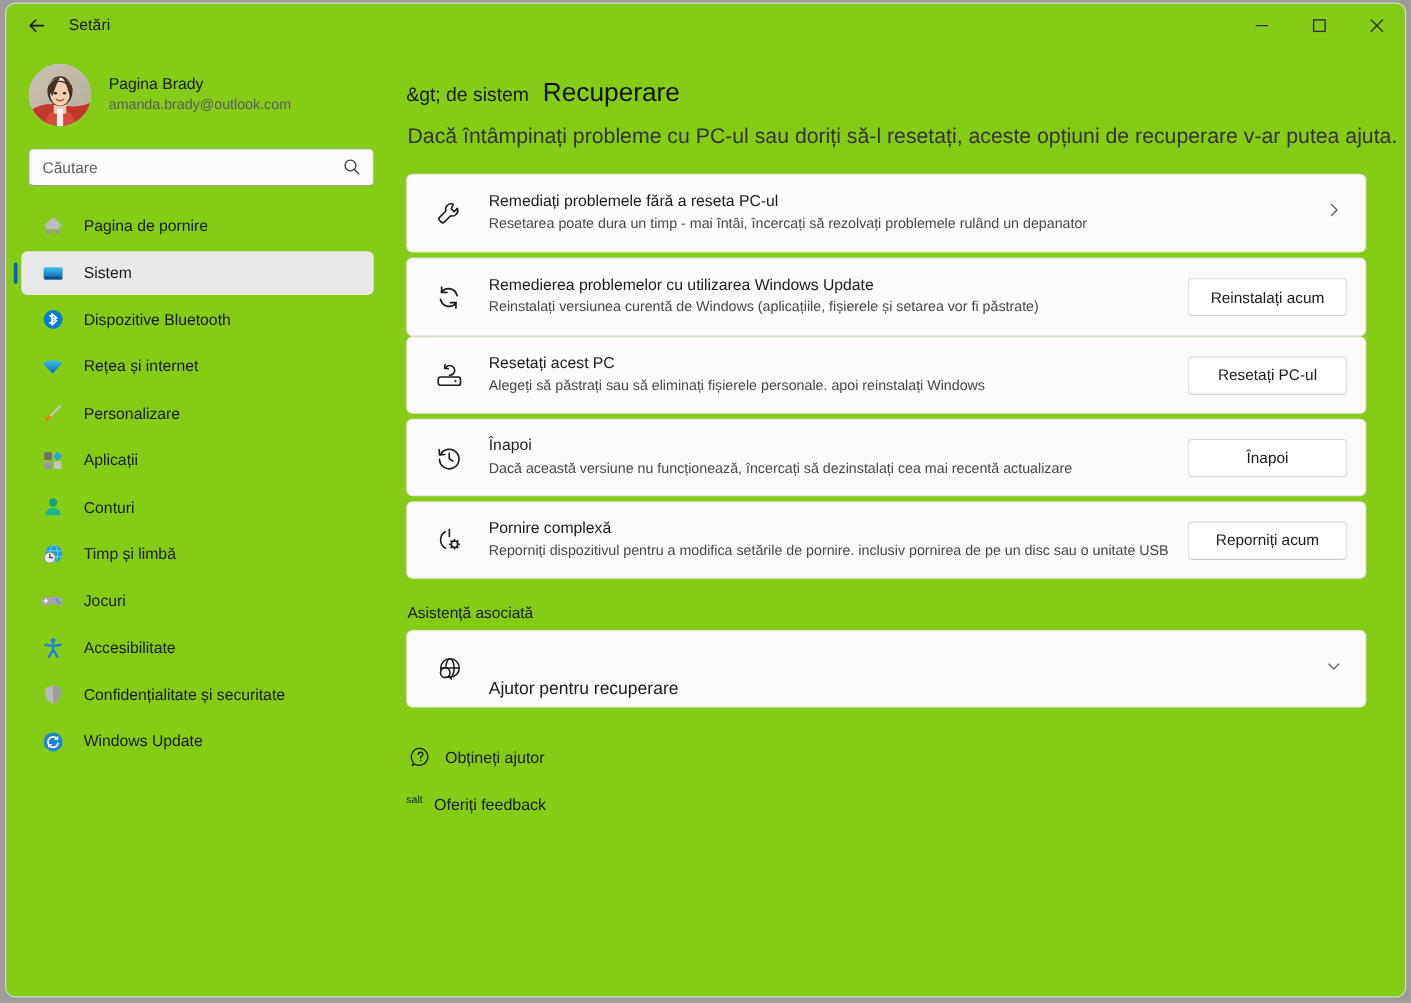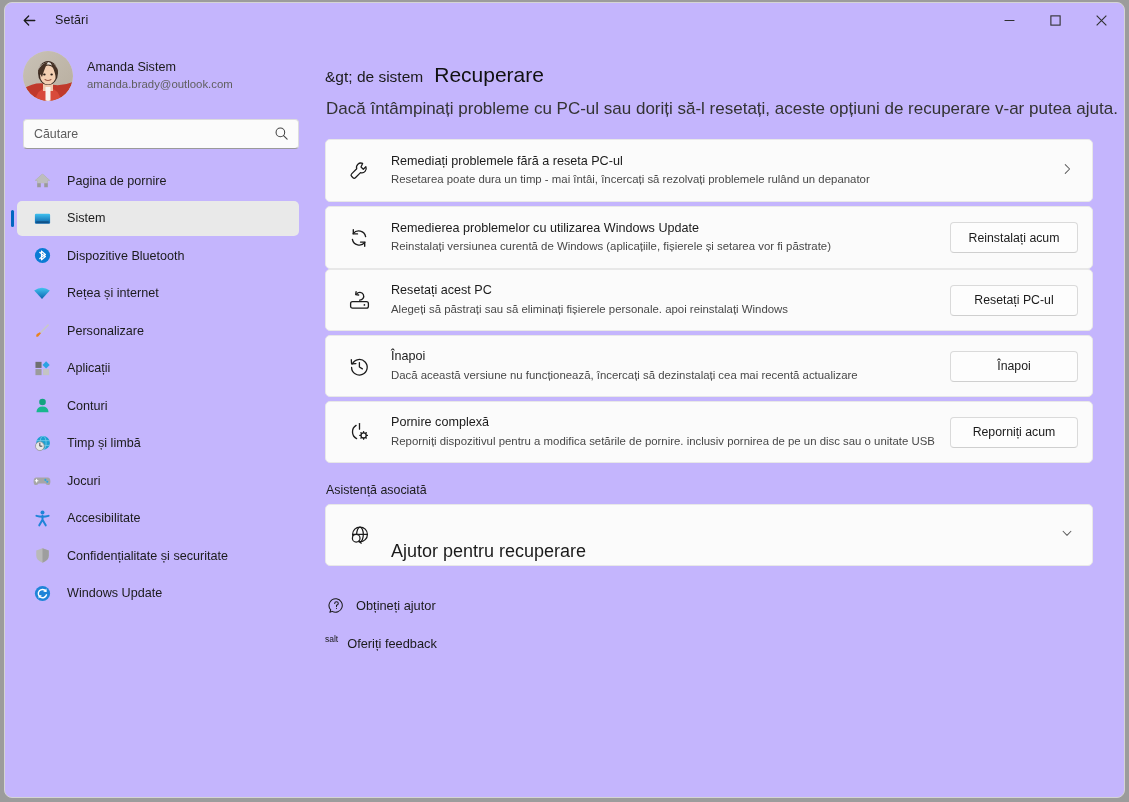--- a/index.html
+++ b/index.html
@@ -6,21 +6,21 @@
   html, body {
     width: 1129px; height: 802px;
     background: #9c9c9c;
     font-family: "Liberation Sans", sans-serif;
     overflow: hidden;
   }
   #window {
     position: absolute;
     left: 4px; top: 2px;
     width: 1121px; height: 796px;
-    background: #c4b5fd;
+    background: #84cc16;
     border-radius: 8px;
     border: 1px solid #d4d4d4;
     overflow: hidden;
   }
 
   
   #titlebar {
     position: absolute; left: 0; top: 0;
     width: 100%; height: 34px;
     display: flex; align-items: center;
@@ -145,21 +145,21 @@
   .card + .card { margin-top: 4px; }
   .card.clickable { cursor: pointer; }
   .card-ico {
     width: 30px; flex: 0 0 30px;
     display: flex; align-items: center; justify-content: center;
     color: #1b1b1b;
   }
   .card-text { flex: 1; margin-left: 17px; line-height: 1.38; }
   .card-title { font-size: 12.6px; color: #1b1b1b; }
   .card-desc { font-size: 11.4px; color: #474747; margin-top: 2px; }
-  .card-title.solo { font-size: 18px; margin-top: 32px; }
+  .card-title.solo { font-size: 14px; margin-top: 32px; }
 
   .action-btn {
     flex: 0 0 auto;
     min-width: 128px; height: 31px;
     padding: 0 14px;
     background: #fdfdfd;
     border: 1px solid #dadada;
     border-bottom-color: #cfcfcf;
     border-radius: 4px;
     font-family: "Liberation Sans", sans-serif;
@@ -243,21 +243,21 @@
             <path d="M15 20 Q18 12 25 11 Q22 16 19 26 Z" fill="#463225"></path>
             <path d="M35 20 Q33 13 27 11 Q31 17 33 27 Z" fill="#463225"></path>
             <ellipse cx="21.4" cy="23.5" rx="1.25" ry="1" fill="#2b1d15"></ellipse>
             <ellipse cx="28.6" cy="23.5" rx="1.25" ry="1" fill="#2b1d15"></ellipse>
             <path d="M22 28.5 Q25 30.6 28 28.5" fill="none" stroke="#9c5a48" stroke-width="1.1" stroke-linecap="round"></path>
             <rect x="22.5" y="36" width="5" height="14" fill="#f7f4ef"></rect>
           </g>
         </svg>
       </div>
       <div id="profile-text">
-        <div id="profile-name">Amanda Sistem</div>
+        <div id="profile-name">Pagina Brady</div>
         <div id="profile-mail">amanda.brady@outlook.com</div>
       </div>
     </div>
 
     <div id="searchbox">
       <input id="search-input" type="text" placeholder="Căutare" style="">
       <span id="search-icon">
         <svg width="15" height="15" viewBox="0 0 16 16" fill="none" stroke="currentColor" stroke-width="1.15">
           <circle cx="6.8" cy="6.8" r="4.6"></circle>
             <path d="M10.2 10.2 L14 14" stroke-linecap="round"></path>

